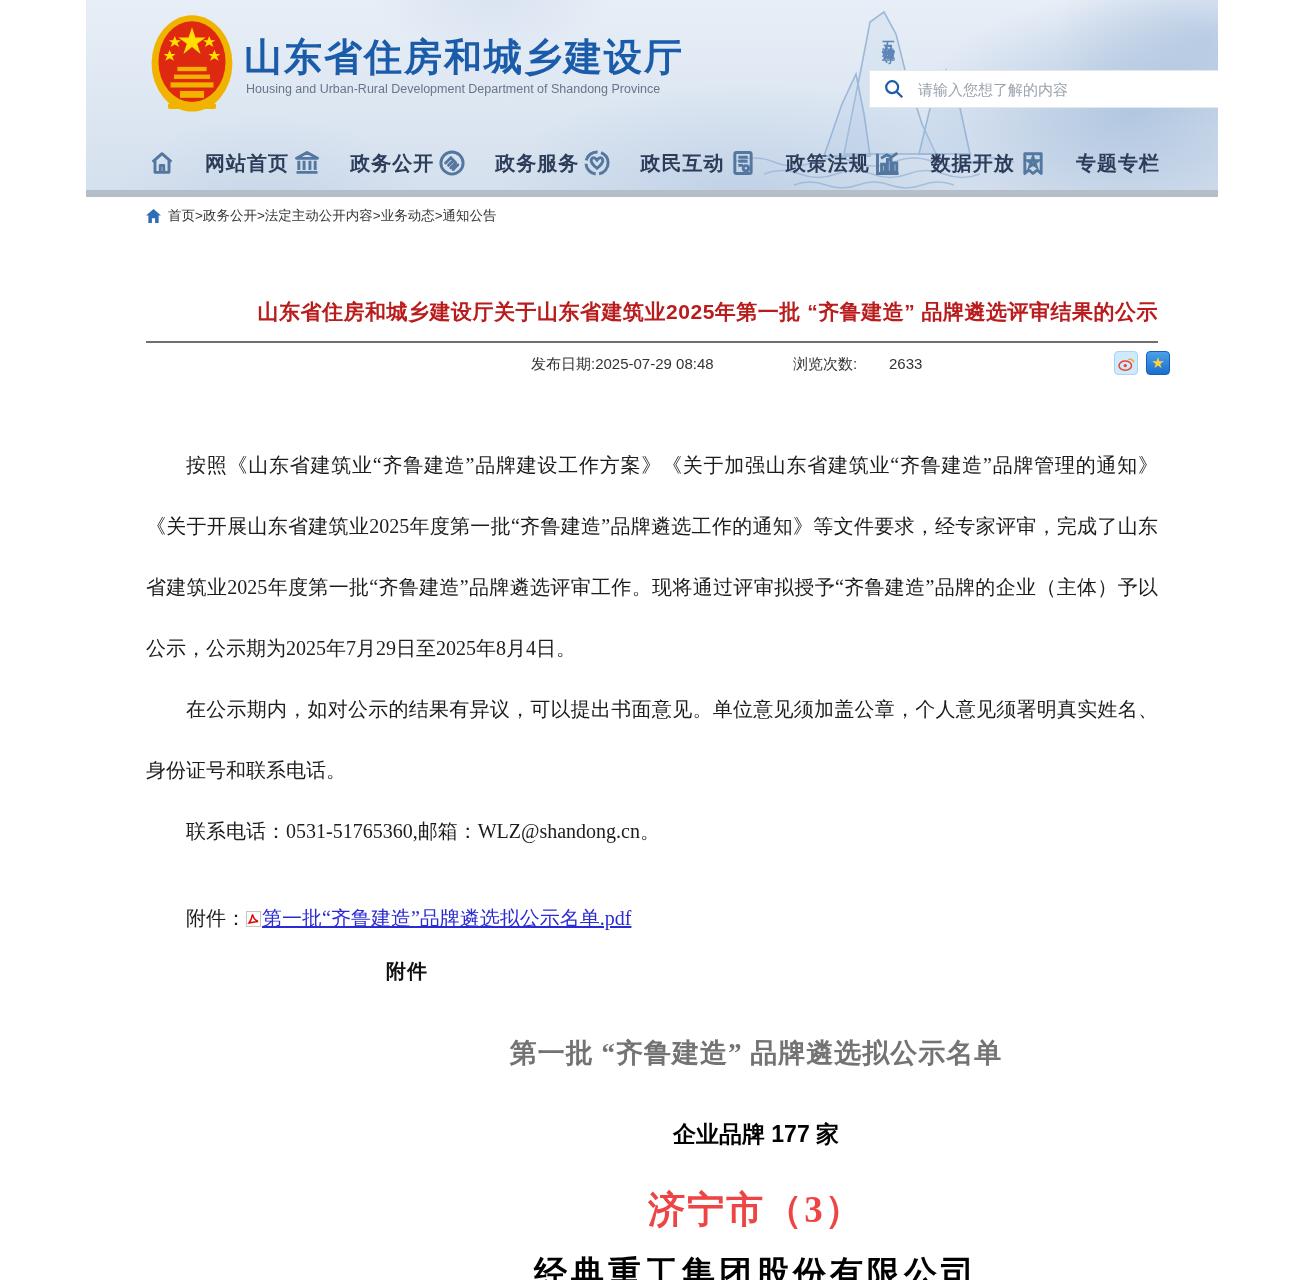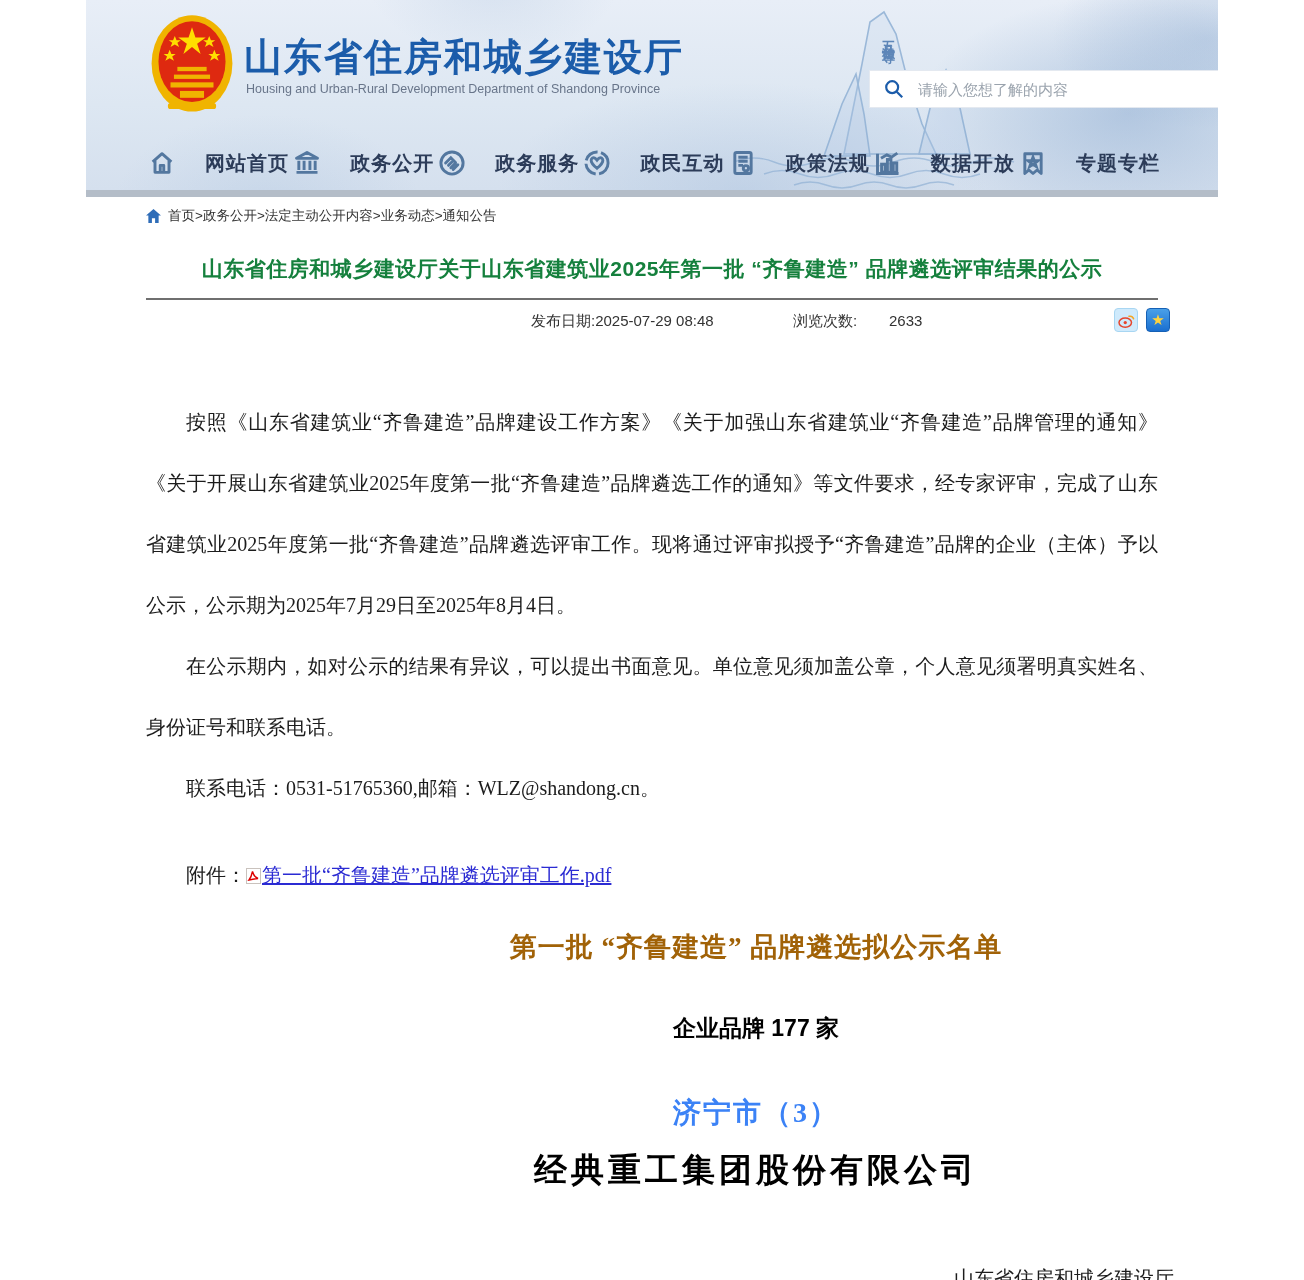--- a/index.html
+++ b/index.html
@@ -66,22 +66,22 @@
   
   .breadcrumb {
     height:38px; display:flex; align-items:center; gap:7px;
     padding-left:60px; background:#fff; font-size:13.5px; color:#333;
   }
   .crumb-home { width:15px; height:14px; }
 
   
   .article { padding:0 60px; }
   .article-title {
-    margin-top:20px; text-align:center;
-    font-size:21px; font-weight:bold; color:#15803d; letter-spacing:.5px;
+    margin-top:63px; text-align:right;
+    font-size:21px; font-weight:bold; color:#b91c1c; letter-spacing:.5px;
   }
   .title-rule { margin-top:15px; border-bottom:2px solid #6f6f6f; }
 
   .meta-row { position:relative; margin-top:8px; height:26px; font-size:15px; color:#333; }
   .meta-date  { position:absolute; left:385px; top:4px; }
   .meta-views-label { position:absolute; left:647px; top:4px; }
   .meta-views-count { position:absolute; left:743px; top:4px; }
   .share-icons { position:absolute; right:-12px; top:0; display:flex; gap:8px; }
   .share-ic { width:24px; height:24px; border-radius:4px; display:flex; align-items:center;
     justify-content:center; cursor:pointer; }
@@ -102,27 +102,27 @@
   }
   .pdf-icon { display:inline-block; width:15px; height:16px; vertical-align:-2px; margin-right:1px; }
   .attach-link { color:#2b2bd3; text-decoration:underline; cursor:pointer; }
 
   
   .preview-heading {
     margin:26px 0 0 240px; font-size:20px; font-weight:bold; color:#111; letter-spacing:1px;
   }
   .preview-inner { width:780px; margin-left:220px; text-align:center; }
   .doc-title {
-    margin-top:40px; font-family:"Liberation Serif", serif;
-    font-size:27px; font-weight:bold; color:#a16207; letter-spacing:1px;
+    margin-top:50px; font-family:"Liberation Serif", serif;
+    font-size:27px; font-weight:bold; color:#737373; letter-spacing:1px;
   }
   .doc-subtitle { margin-top:48px; font-size:23px; font-weight:bold; color:#000; }
   .city-line {
-    margin-top:50px; font-family:"Liberation Serif", serif;
-    font-size:28px; font-weight:bold; color:#3b82f6; letter-spacing:2px;
+    margin-top:35px; font-family:"Liberation Serif", serif;
+    font-size:37px; font-weight:bold; color:#ef4444; letter-spacing:2px;
   }
   .company-line {
     margin-top:16px; font-family:"Liberation Serif", serif;
     font-size:33px; font-weight:bold; color:#000; letter-spacing:4px;
   }
 
   
   .signature { margin-top:72px; text-align:right; font-family:"Liberation Serif", serif;
     font-size:20px; color:#1c1c1c; }
   .sig-name { padding-right:44px; }
@@ -280,23 +280,24 @@
     <div class="body-text">
       <p>按照《山东省建筑业“齐鲁建造”品牌建设工作方案》《关于加强山东省建筑业“齐鲁建造”品牌管理的通知》《关于开展山东省建筑业2025年度第一批“齐鲁建造”品牌遴选工作的通知》等文件要求，经专家评审，完成了山东省建筑业2025年度第一批“齐鲁建造”品牌遴选评审工作。现将通过评审拟授予“齐鲁建造”品牌的企业（主体）予以公示，公示期为2025年7月29日至2025年8月4日。</p>
       <p>在公示期内，如对公示的结果有异议，可以提出书面意见。单位意见须加盖公章，个人意见须署明真实姓名、身份证号和联系电话。</p>
       <p>联系电话：0531-51765360,邮箱：WLZ@shandong.cn。</p>
     </div>
 
     <div class="attach-line">
       <span>附件：</span><svg class="pdf-icon" viewBox="0 0 15 16">
         <rect x="0.5" y="0.5" width="14" height="15" fill="#fff" stroke="#c9c2bd"></rect>
         <path d="M3 12 C4.5 10 6 6 6.5 3.5 C7 5.5 8.5 9 12 10.5 C9 10.8 5.5 11.5 3 12 Z" fill="none" stroke="#d00" stroke-width="1.4"></path>
-      </svg><a class="attach-link">第一批“齐鲁建造”品牌遴选评审工作.pdf</a>
-    </div>
-
+      </svg><a class="attach-link">第一批“齐鲁建造”品牌遴选拟公示名单.pdf</a>
+    </div>
+
+    <div class="preview-heading">附件</div>
     <div class="preview-inner">
       <div class="doc-title">第一批 “齐鲁建造” 品牌遴选拟公示名单</div>
       <div class="doc-subtitle">企业品牌 177 家</div>
       <div class="city-line">济宁市（3）</div>
       <div class="company-line">经典重工集团股份有限公司</div>
     </div>
   </div>
 
   <div class="signature">
     <div class="sig-name">山东省住房和城乡建设厅</div>

